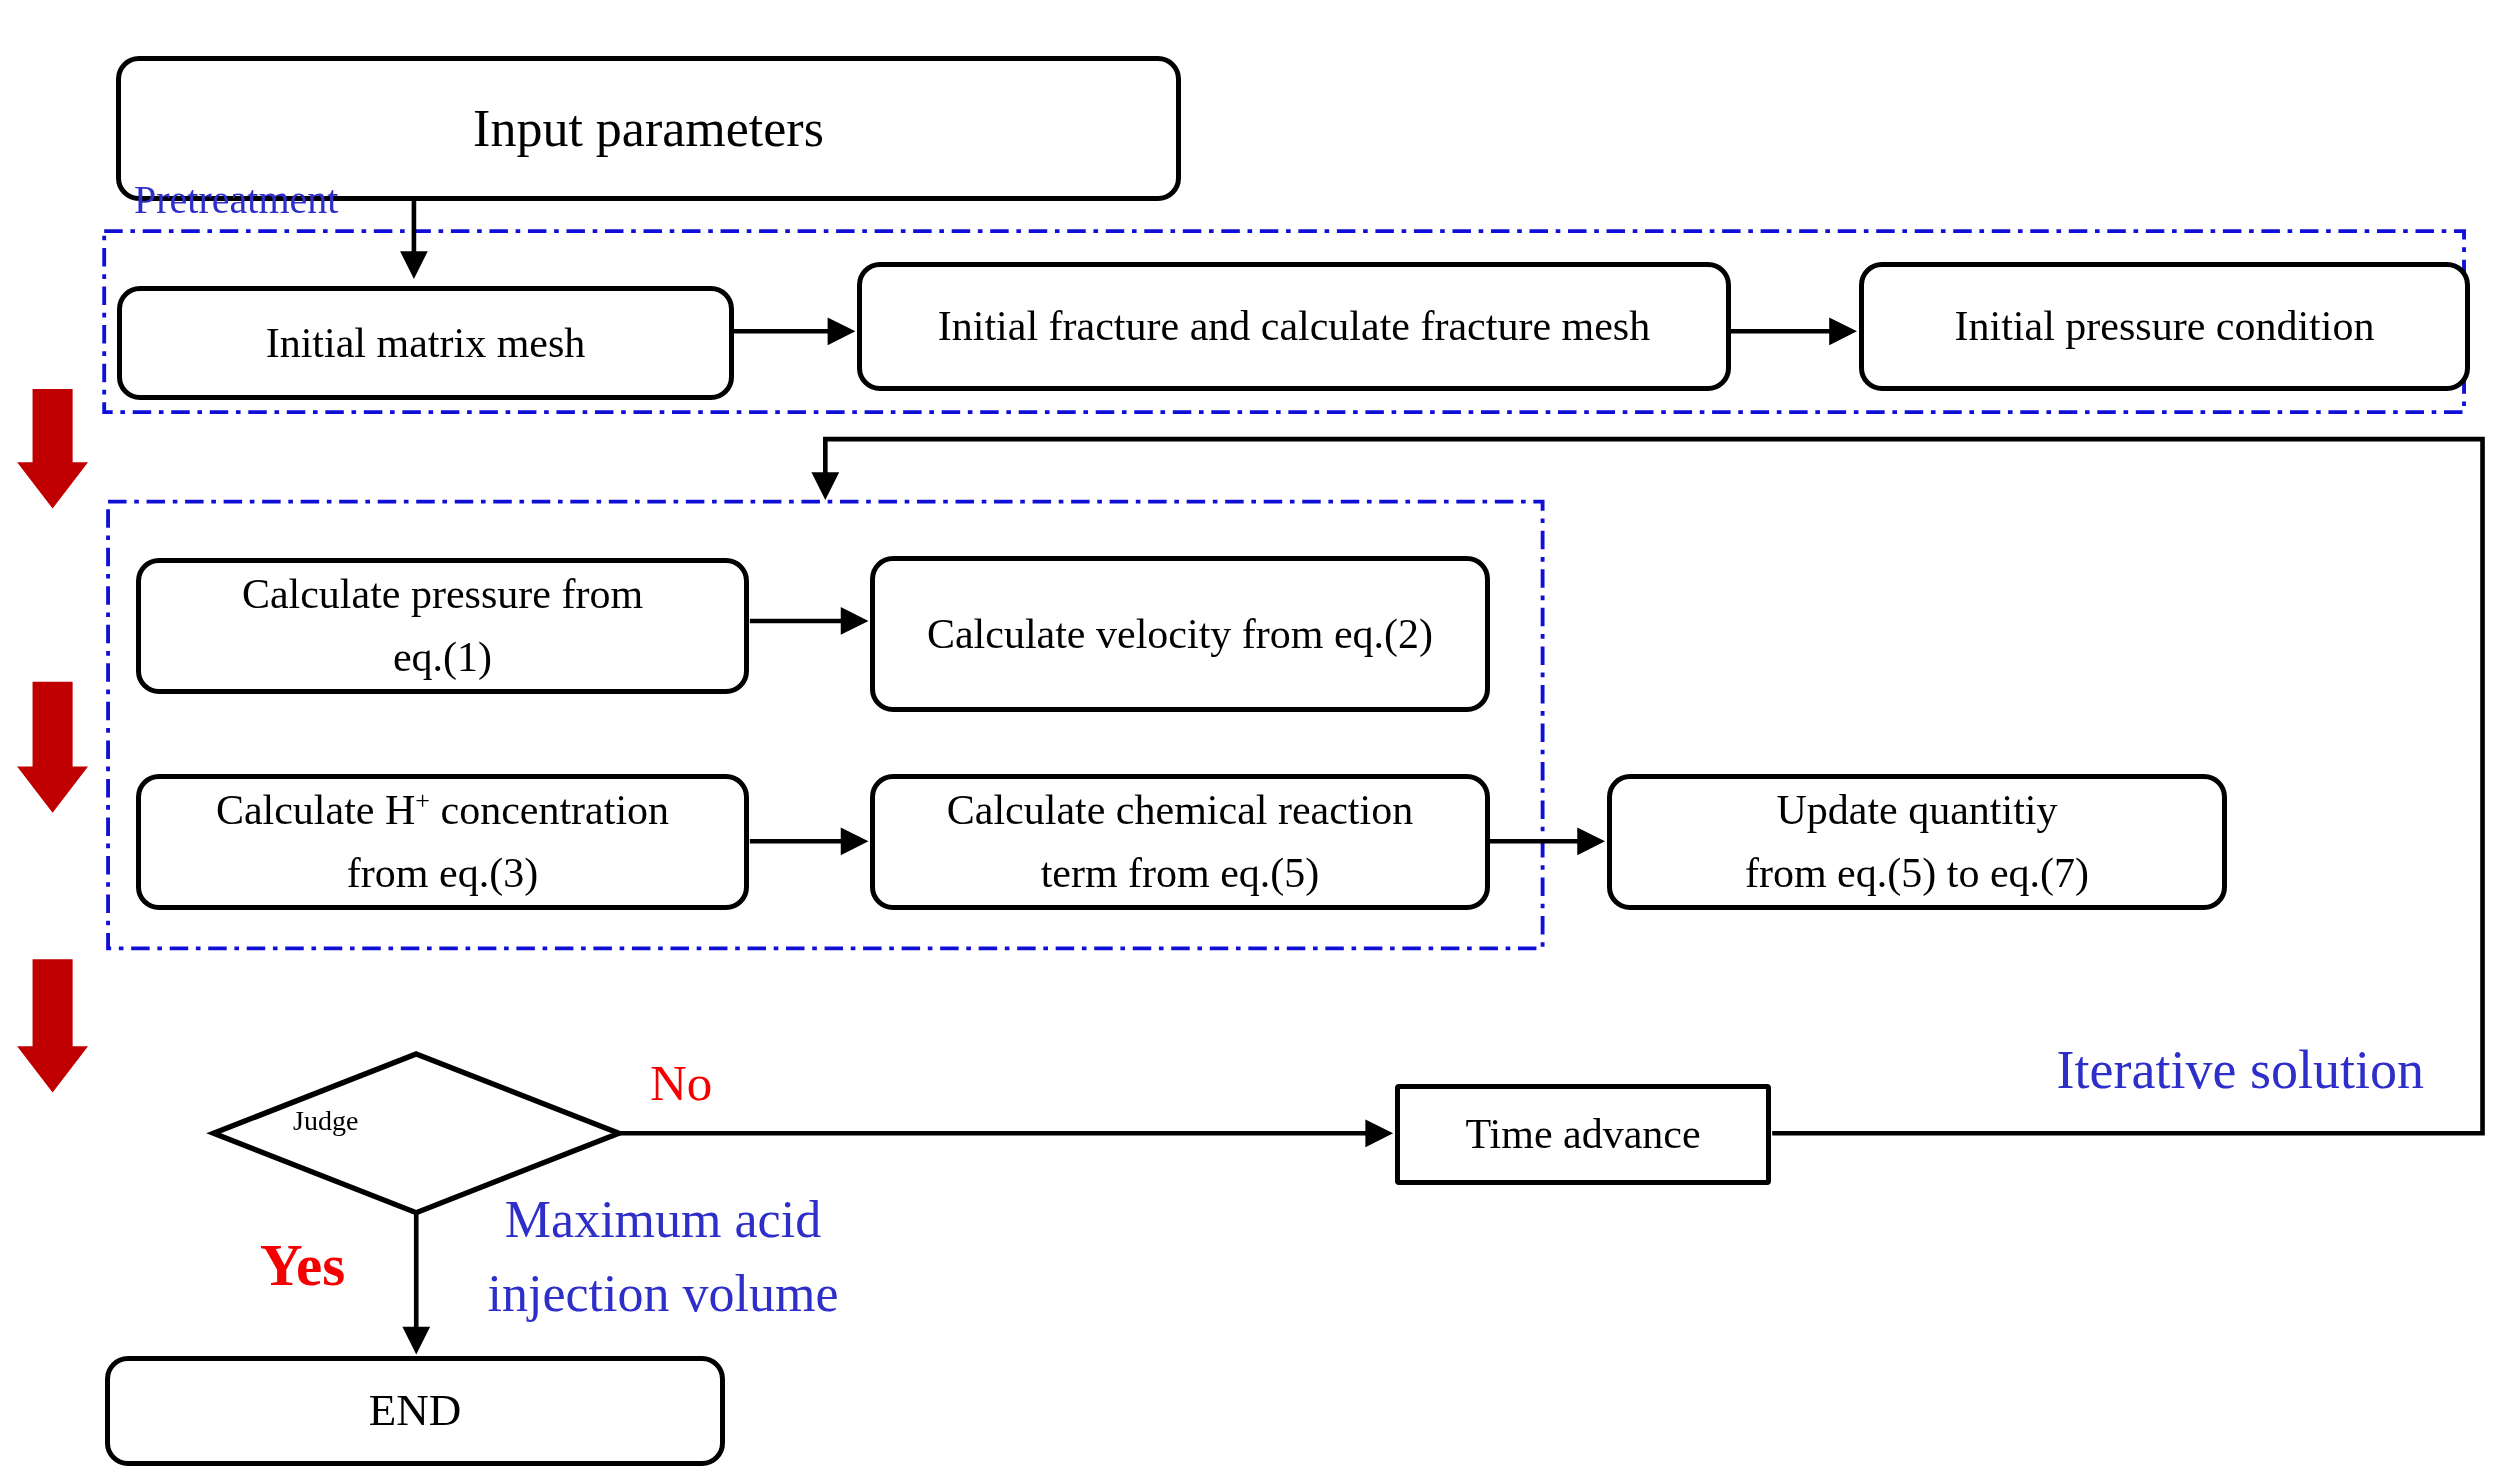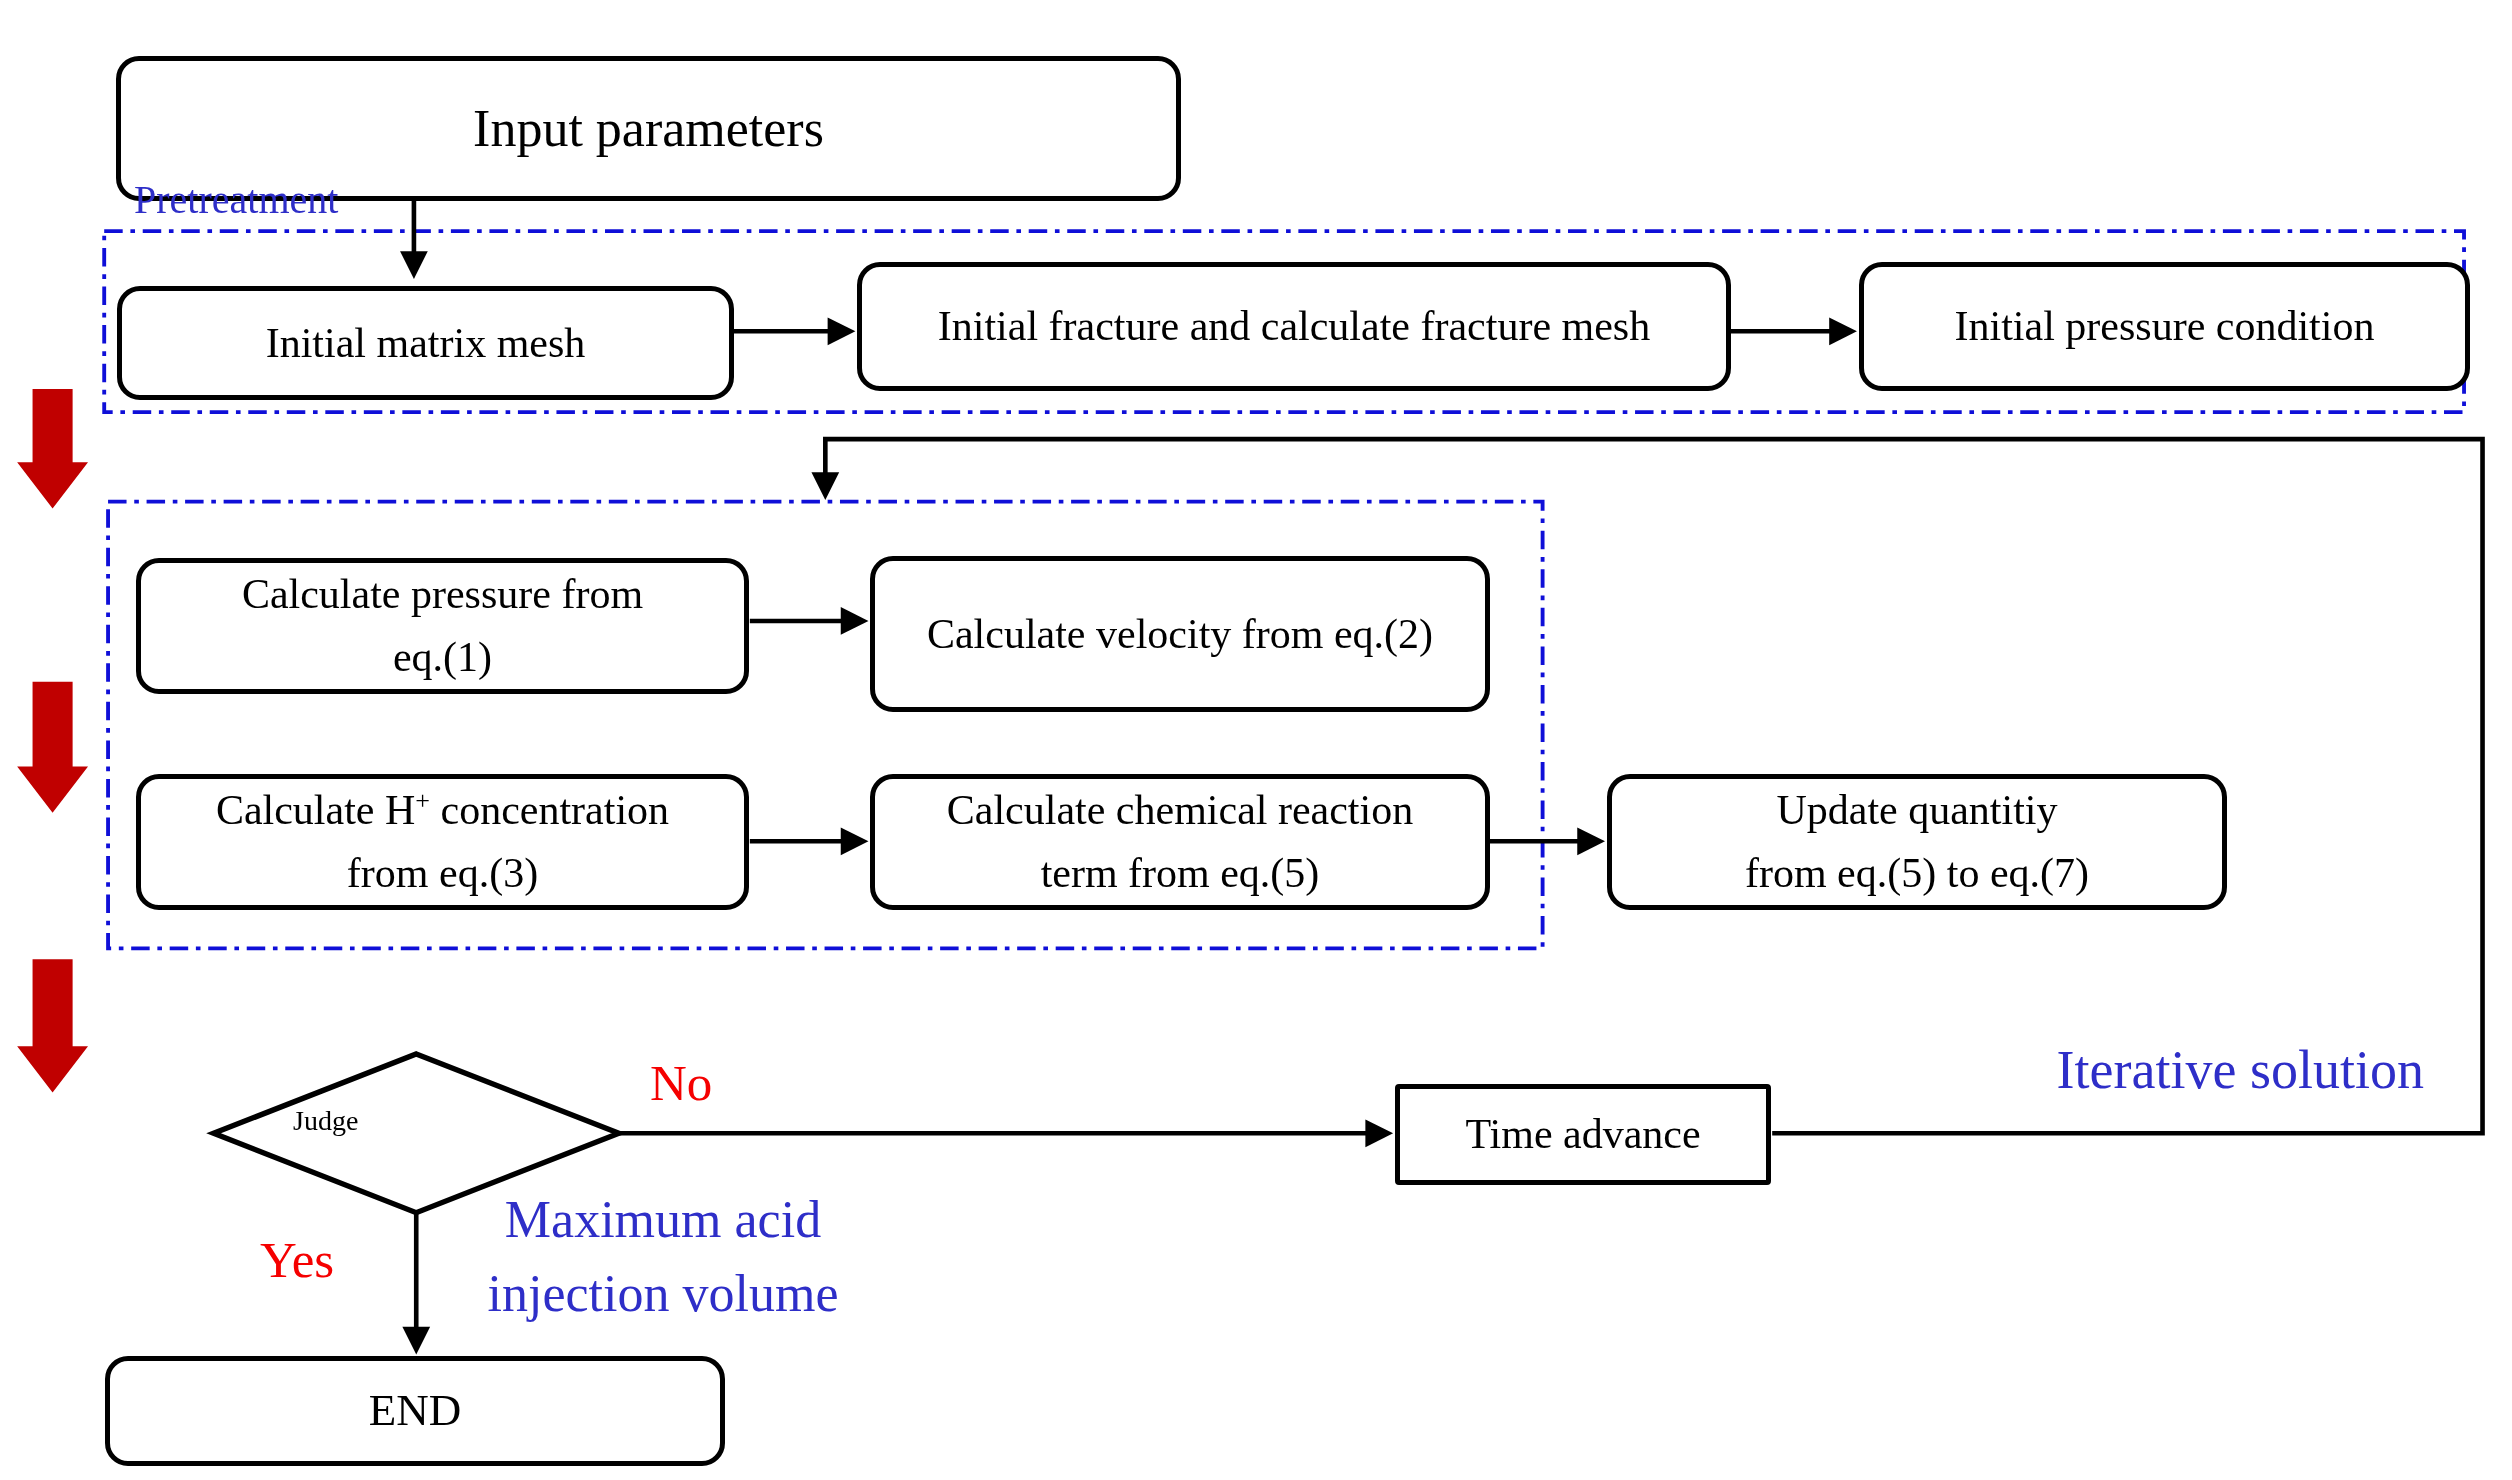--- a/index.html
+++ b/index.html
@@ -143,21 +143,21 @@
   <div class="box" style="left:105px;top:1356px;width:620px;height:110px;font-size:45px;">
     <div>END</div>
   </div>
 
   <div class="lbl" style="left:293px;top:1105px;width:247px;font-size:28px;">Judge</div>
 
   <div class="lbl blue-lbl" style="left:134px;top:176px;font-size:40px;">Pretreatment</div>
 
   <div class="lbl red-lbl" style="left:650px;top:1054px;font-size:51px;">No</div>
 
-  <div class="lbl red-lbl" style="left:260px;top:1231px;font-size:51px;">Yes</div>
+  <div class="lbl red-lbl" style="left:260px;top:1231px;font-size:59px;font-weight:bold;">Yes</div>
 
   <div class="lbl blue-lbl" style="left:432px;top:1183px;width:462px;text-align:center;font-size:52px;line-height:1.42;">
     <div>Maximum acid</div>
     <div>injection volume</div>
   </div>
 
   <div class="lbl blue-lbl" style="left:2004px;top:1039px;width:420px;text-align:right;font-size:54px;">Iterative solution</div>
 
 </div>
 

